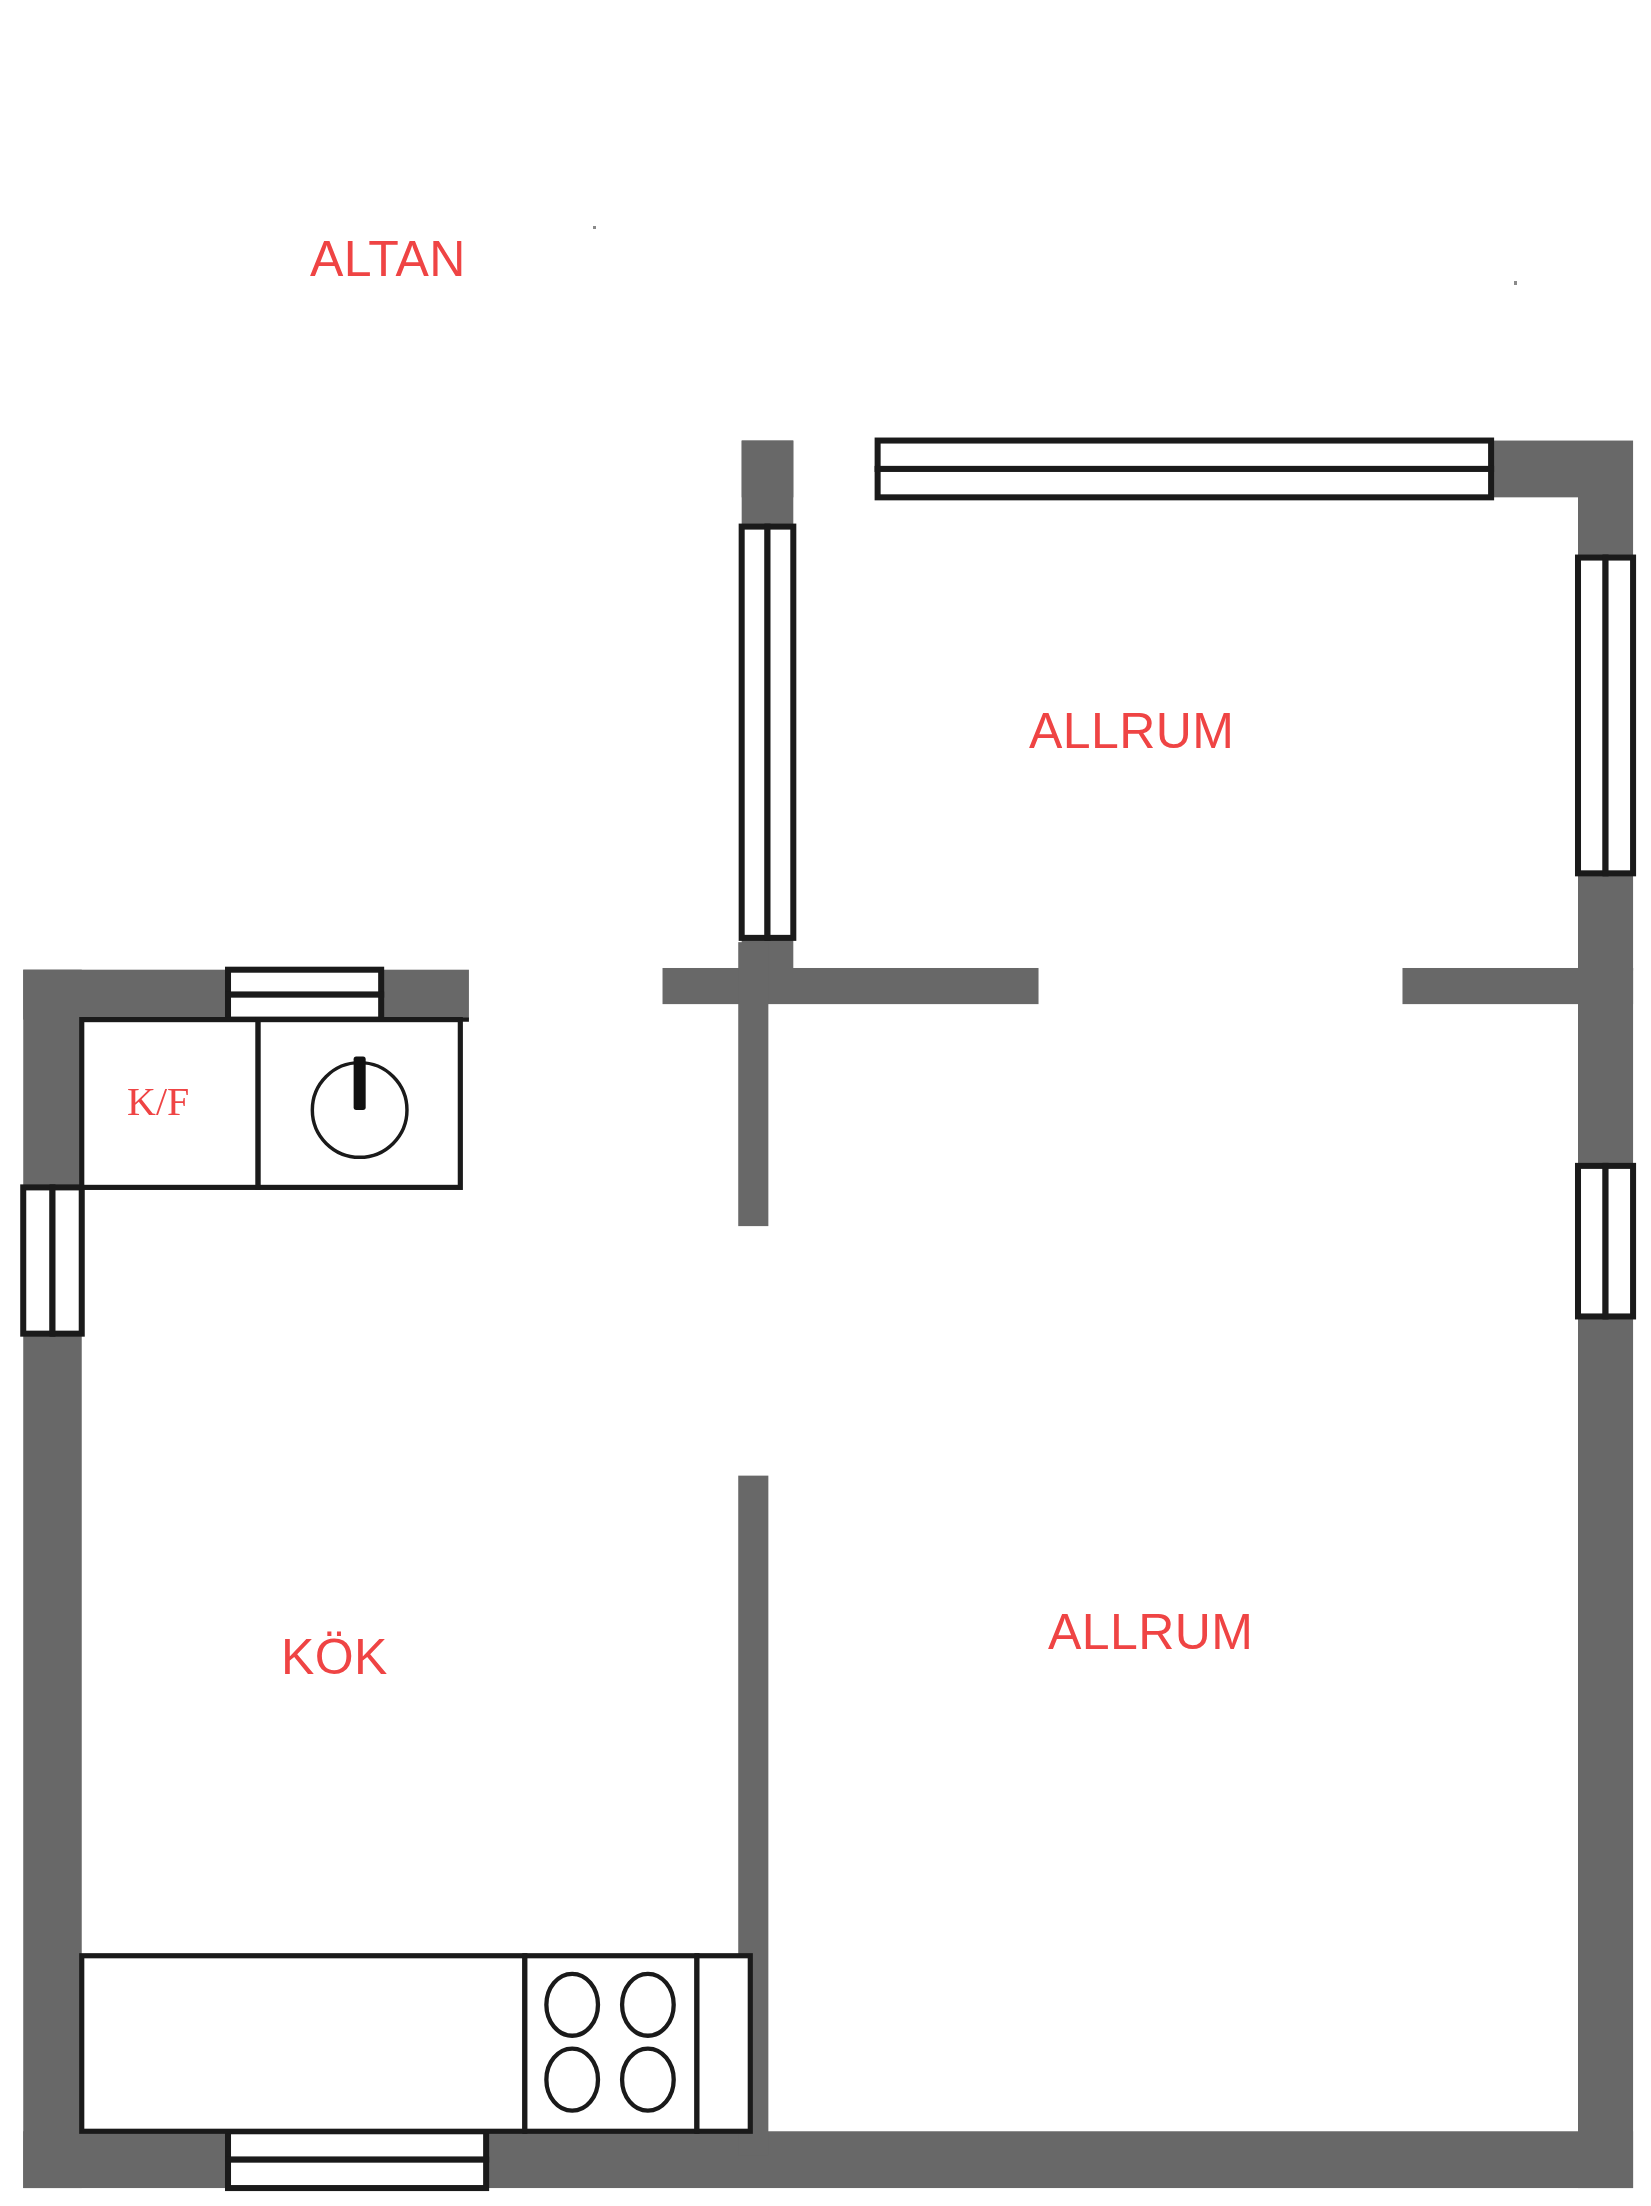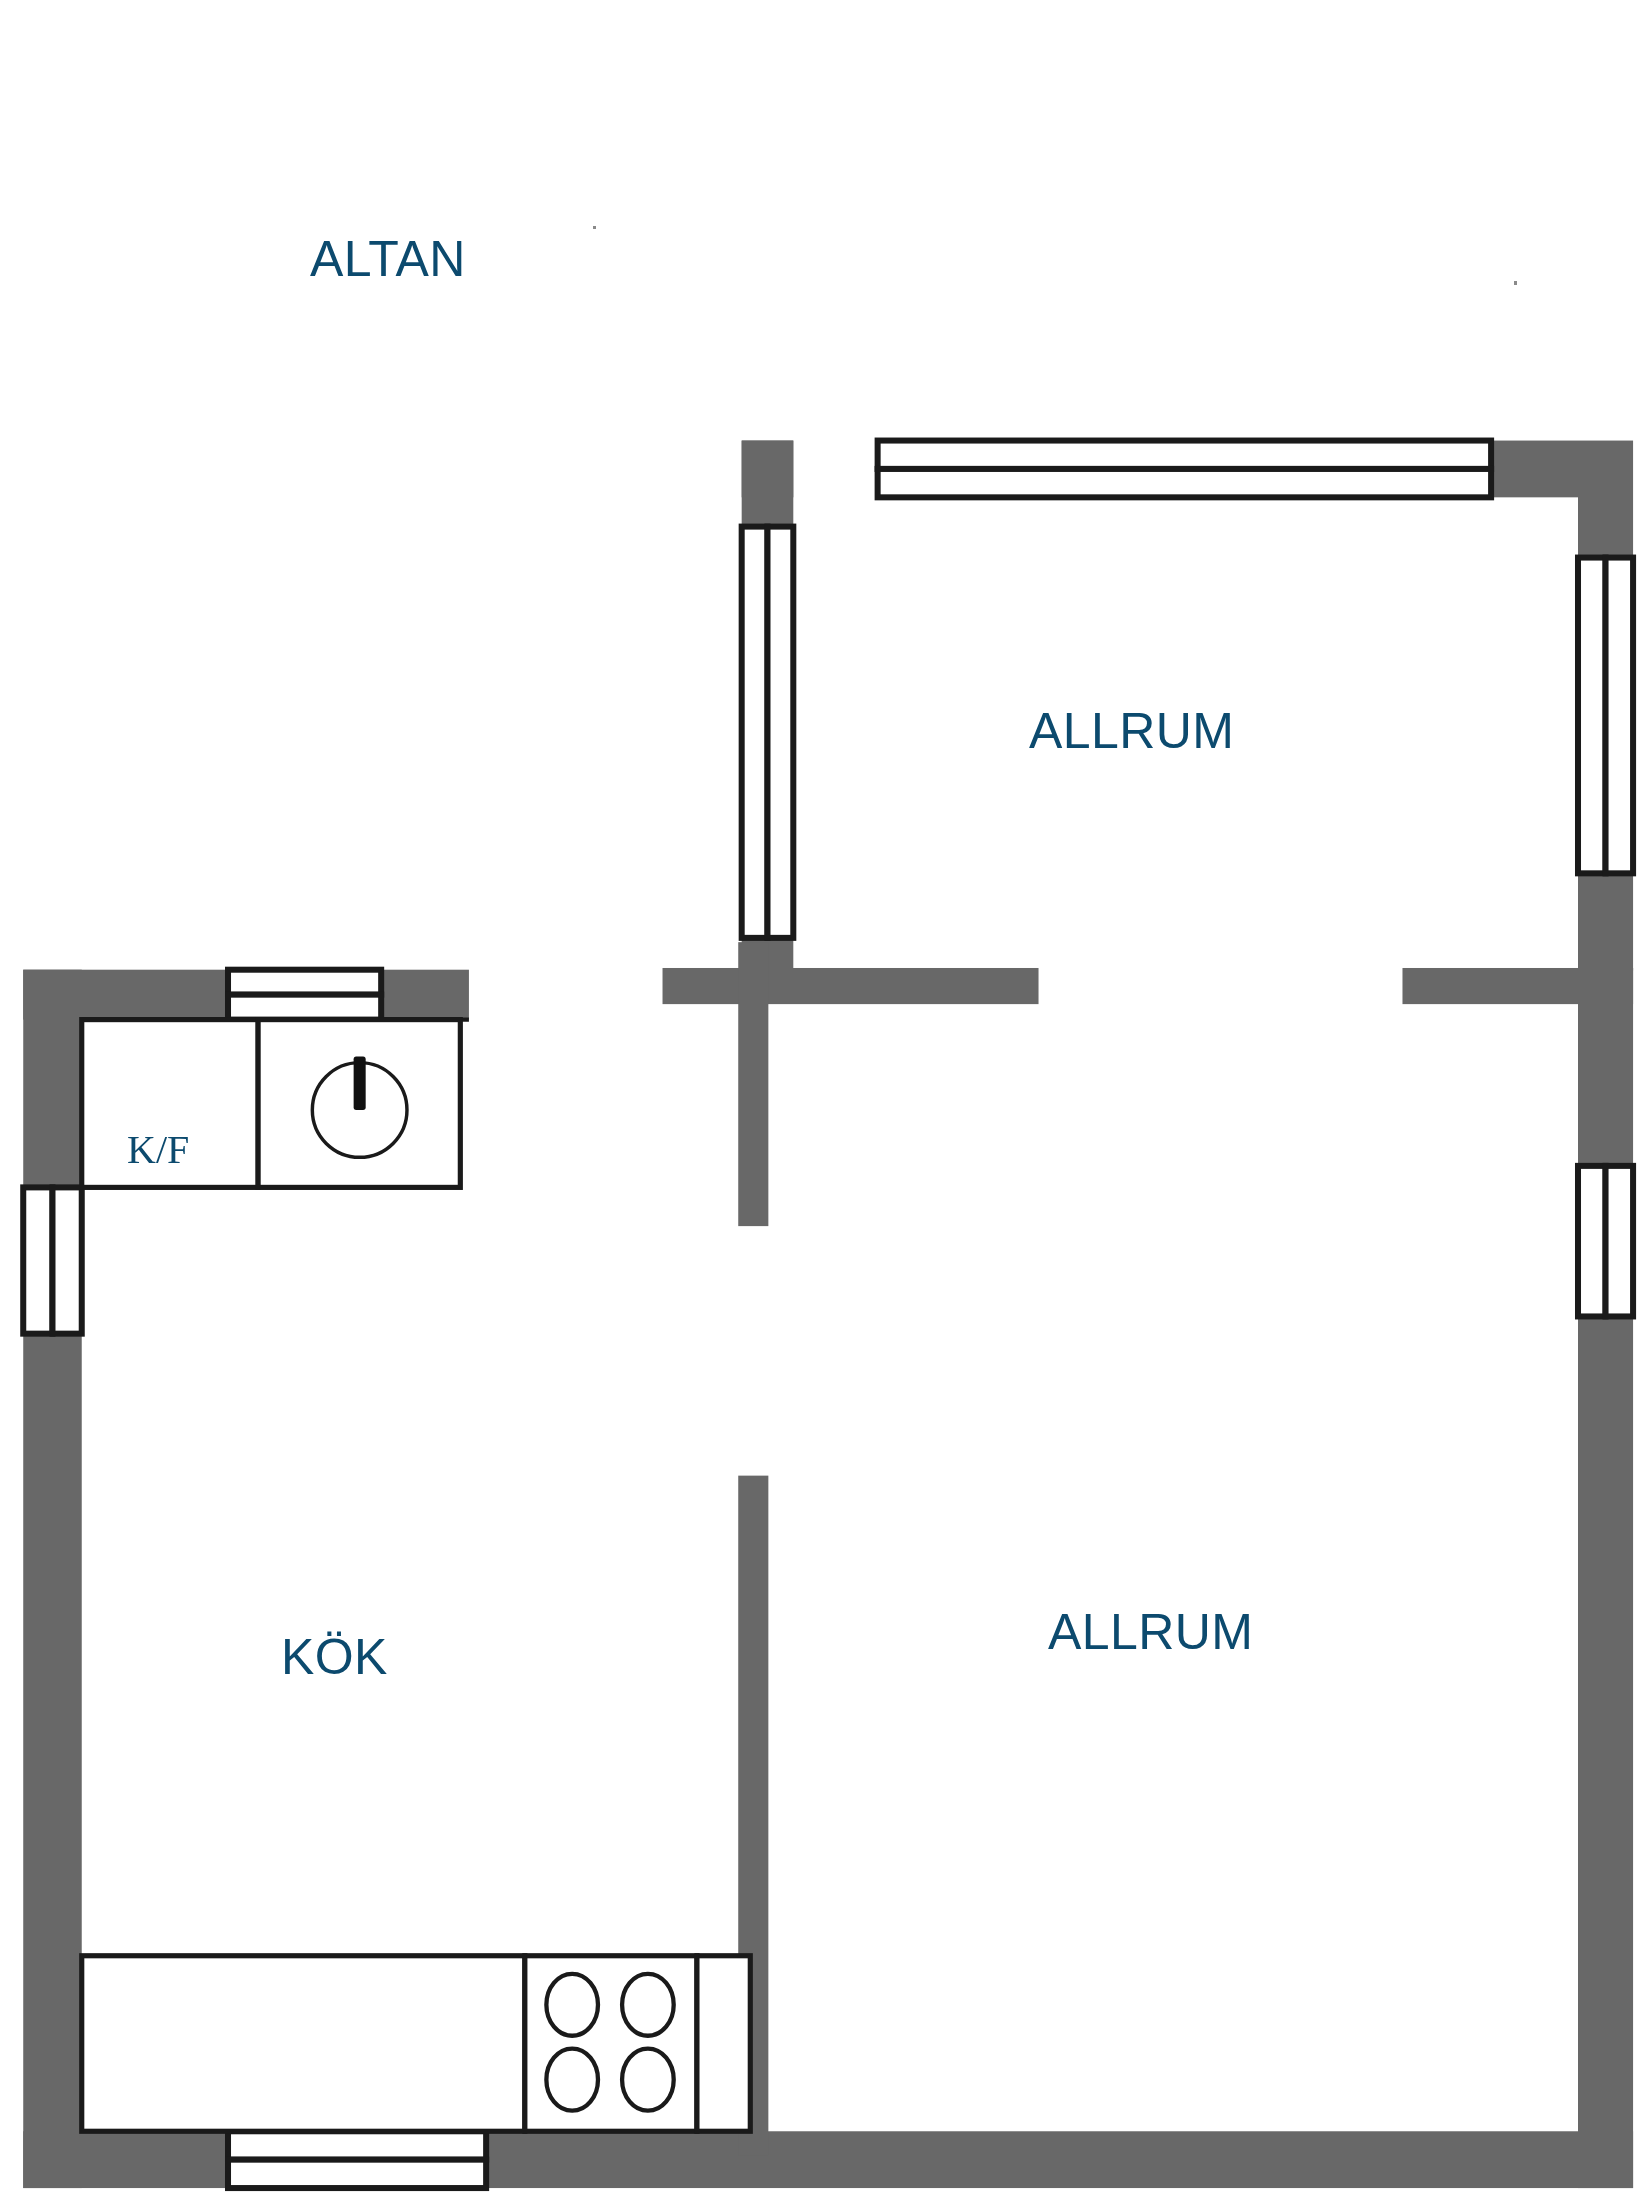--- a/index.html
+++ b/index.html
@@ -22,33 +22,32 @@
     position: absolute;
     left: 0;
     top: 0;
     width: 1652px;
     height: 2207px;
     display: block;
   }
   .room-label {
     position: absolute;
     font-family: "Liberation Sans", sans-serif;
-    color: #0c4a6e;
+    color: #ef4444;
     white-space: nowrap;
     line-height: 1;
     user-select: none;
   }
   .room-label.big {
     font-size: 50px;
     letter-spacing: 0.4px;
   }
   .room-label.serif-small {
     font-family: "Liberation Serif", serif;
     font-size: 40px;
-    margin-top: 48px;
   }
   .speck {
     position: absolute;
     background: #8a8a8a;
   }
 </style>
 </head>
 <body>
 
 <div id="plan-root">

